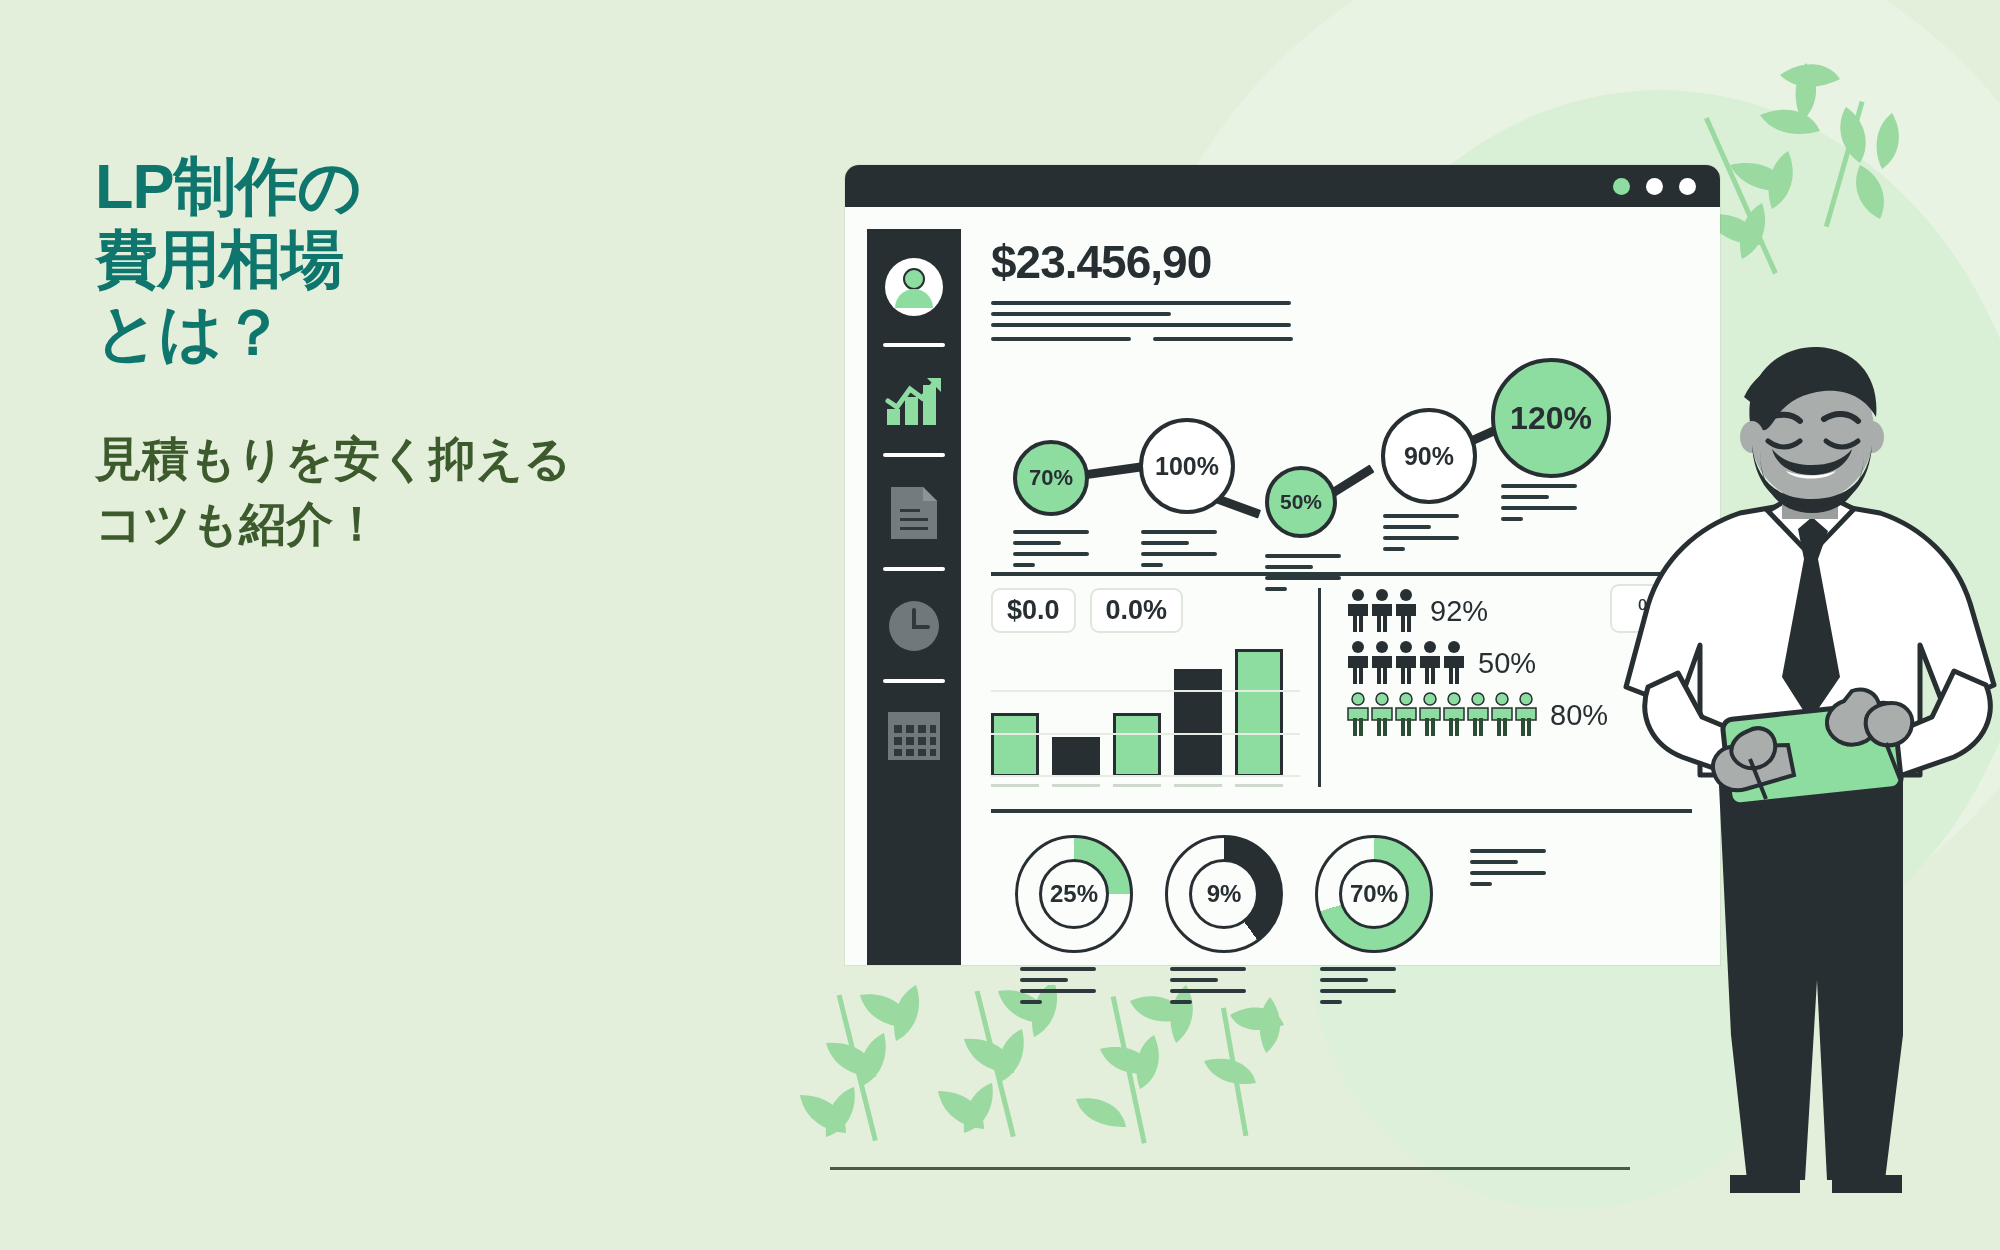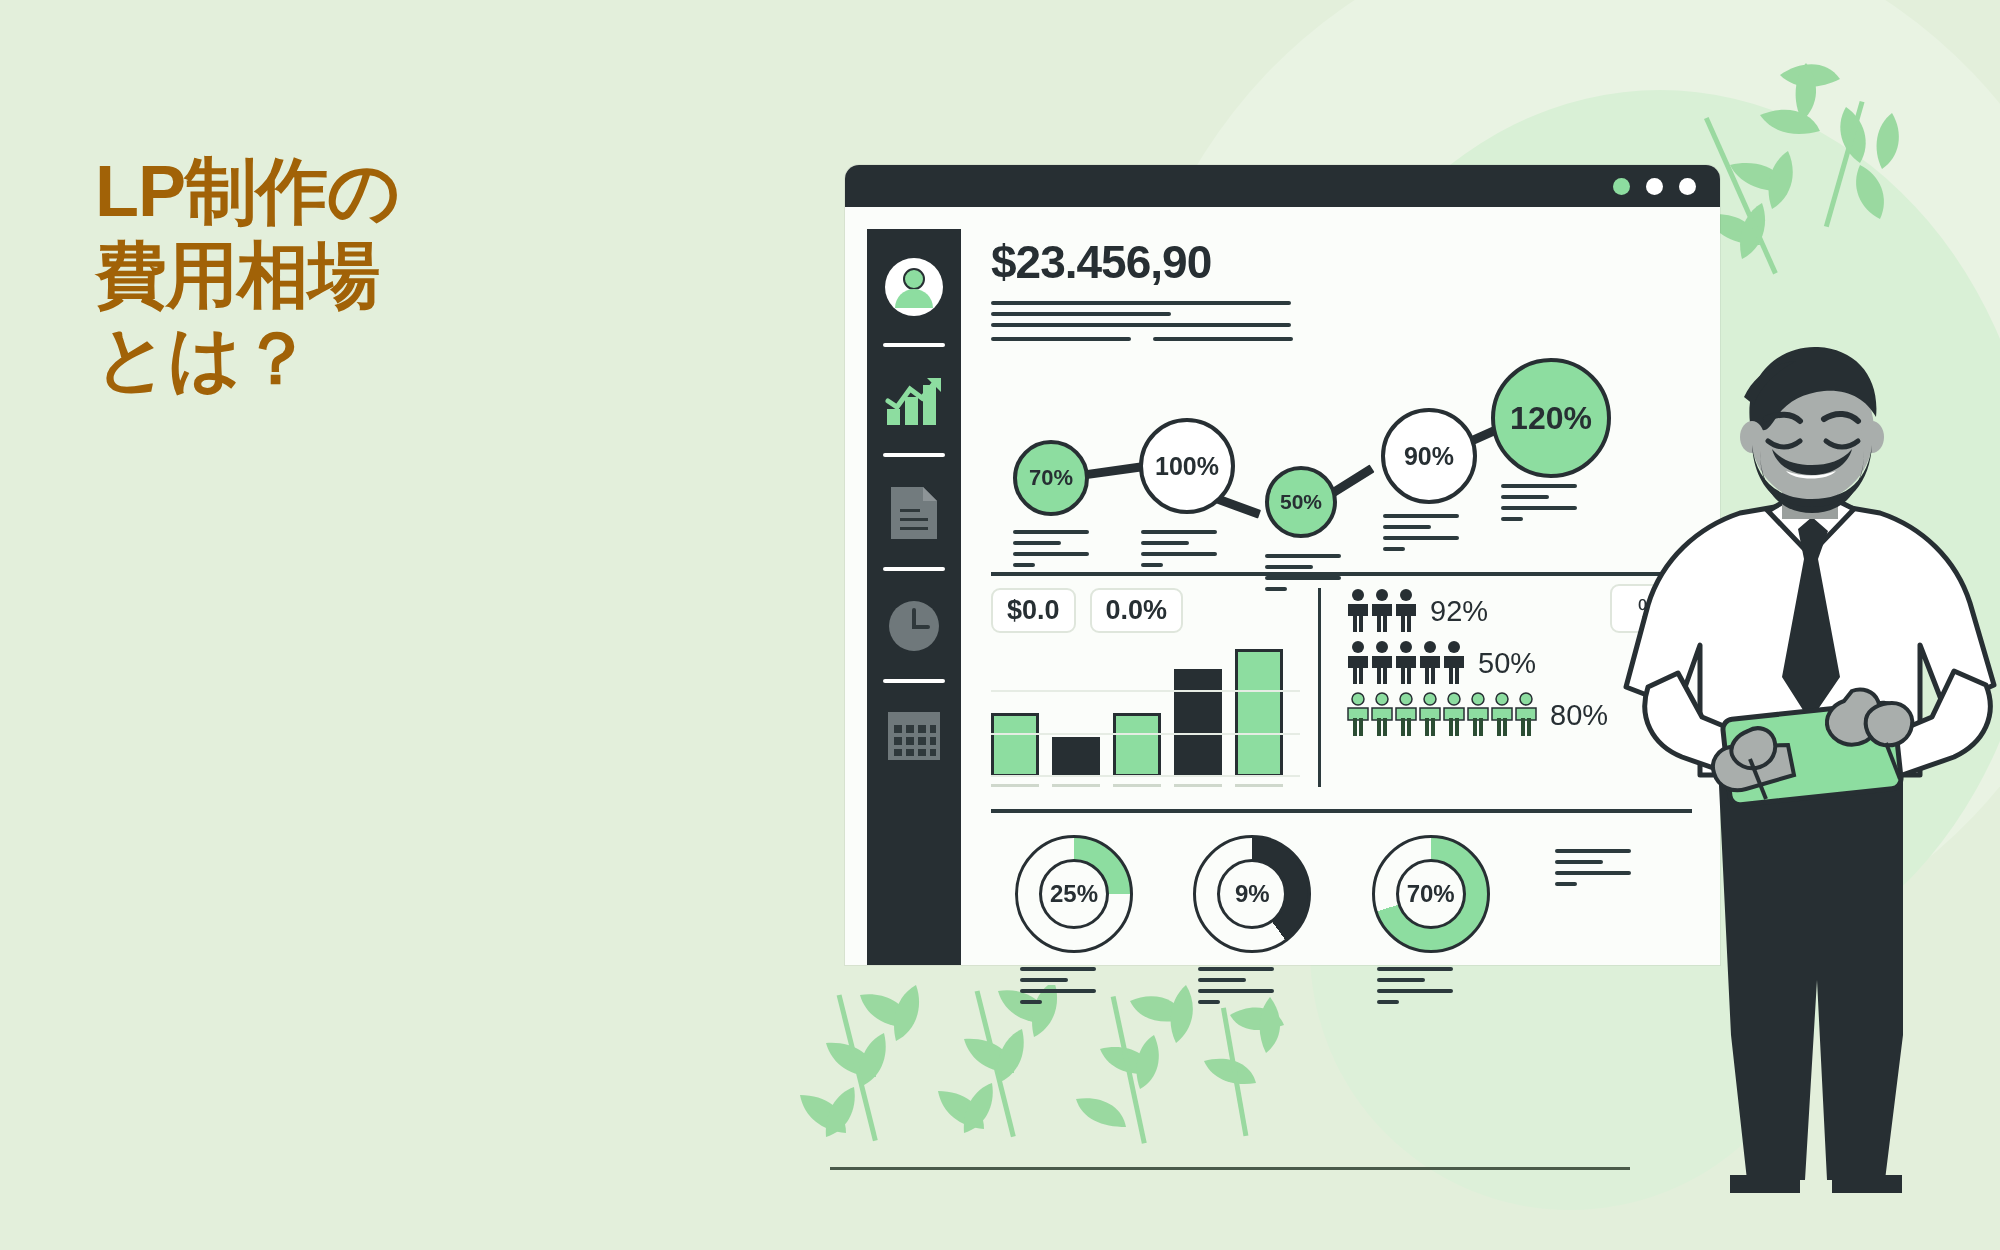--- a/index.html
+++ b/index.html
@@ -24,22 +24,22 @@
   }
   .blob-c {
     position:absolute; right:170px; bottom:40px;
     width:520px; height:520px; border-radius:50%;
     background:#ddf0d9;
   }
 
   
   .copy { position:absolute; left:95px; top:150px; width:620px; }
   .headline {
-    font-weight:800; color:#a16207;
-    font-size:72px; line-height:1.16;
+    font-weight:800; color:#0f766e;
+    font-size:63px; line-height:1.16;
     letter-spacing:-1px;
     white-space:pre-line;
   }
   .subcopy {
     margin-top:58px;
     font-weight:800;
     color:#3c5a2c;
     font-size:47px; line-height:1.38;
     white-space:pre-line;
   }
@@ -114,21 +114,21 @@
   .prow { display:flex; align-items:center; gap:13px; margin-bottom:6px; }
   .ppl { display:flex; gap:2px; }
   .pval { font-size:29px; color:#272f33; font-weight:500; }
   .pct-box {
     position:absolute; right:4px; top:-4px;
     border:2px solid #dfe6dc; border-radius:9px; background:#fff;
     padding:8px 26px; font-size:25px; font-weight:500; color:#272f33;
   }
 
   
-  .donuts { display:flex; justify-content:space-between; margin-top:22px; padding:0 8px; }
+  .donuts { display:flex; justify-content:flex-start; margin-top:22px; padding:0 8px; }
   .donut-cell { width:150px; display:flex; flex-direction:column; align-items:center; }
   .donut {
     width:118px; height:118px; border-radius:50%;
     display:flex; align-items:center; justify-content:center;
     position:relative;
   }
   .donut::after {
     content:""; position:absolute; width:64px; height:64px;
     border-radius:50%; background:#fbfdfa; border:3px solid #272f33;
   }
@@ -197,20 +197,22 @@
       <path d="M470 12c14 18 14 42-4 56-10-20-8-42 4-56z"></path>
       <path d="M404 76c22-6 46 0 52 22-24 4-44-4-52-22z"></path>
       <rect x="432" y="22" width="5" height="130" transform="rotate(-10 434 86)"></rect>
     </g>
   </svg>
 
   <div class="copy">
     <div class="headline">LP制作の
 費用相場
 とは？</div>
+    <div class="subcopy">見積もりを安く抑える
+コツも紹介！</div>
   </div>
 
   <div class="window">
 
     <div class="titlebar">
       <span class="dot green"></span>
       <span class="dot"></span>
       <span class="dot"></span>
     </div>
 

